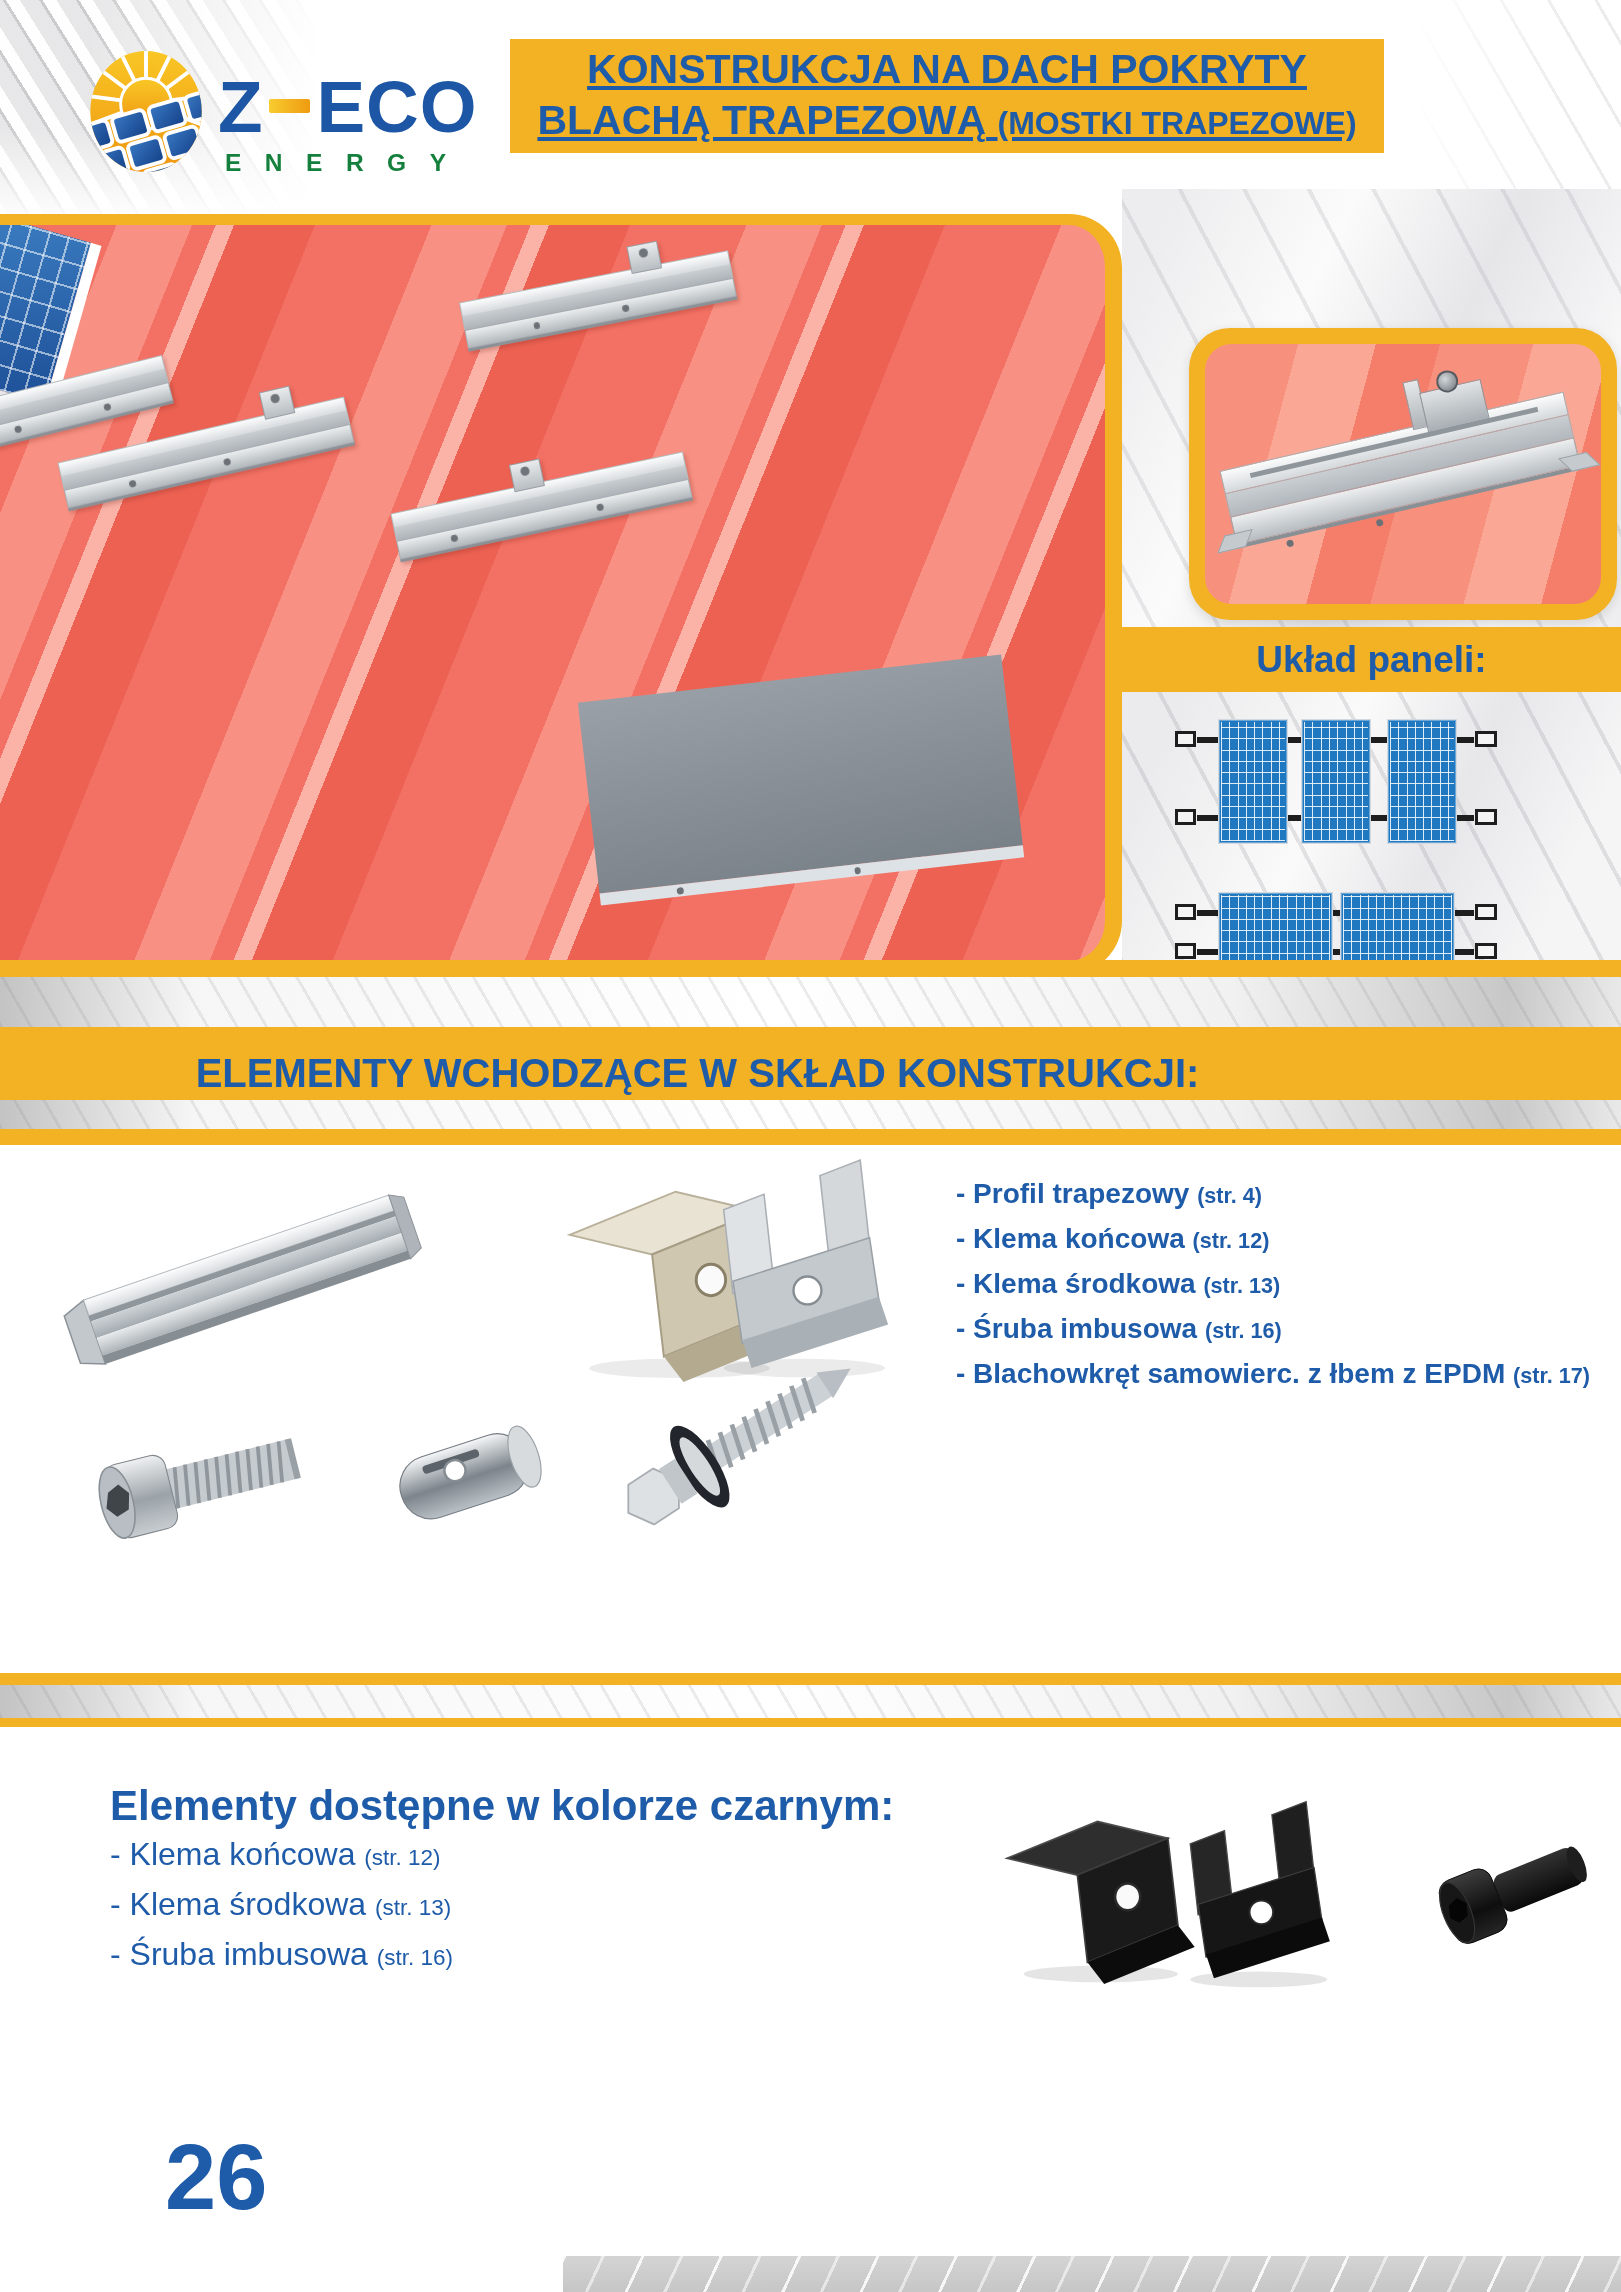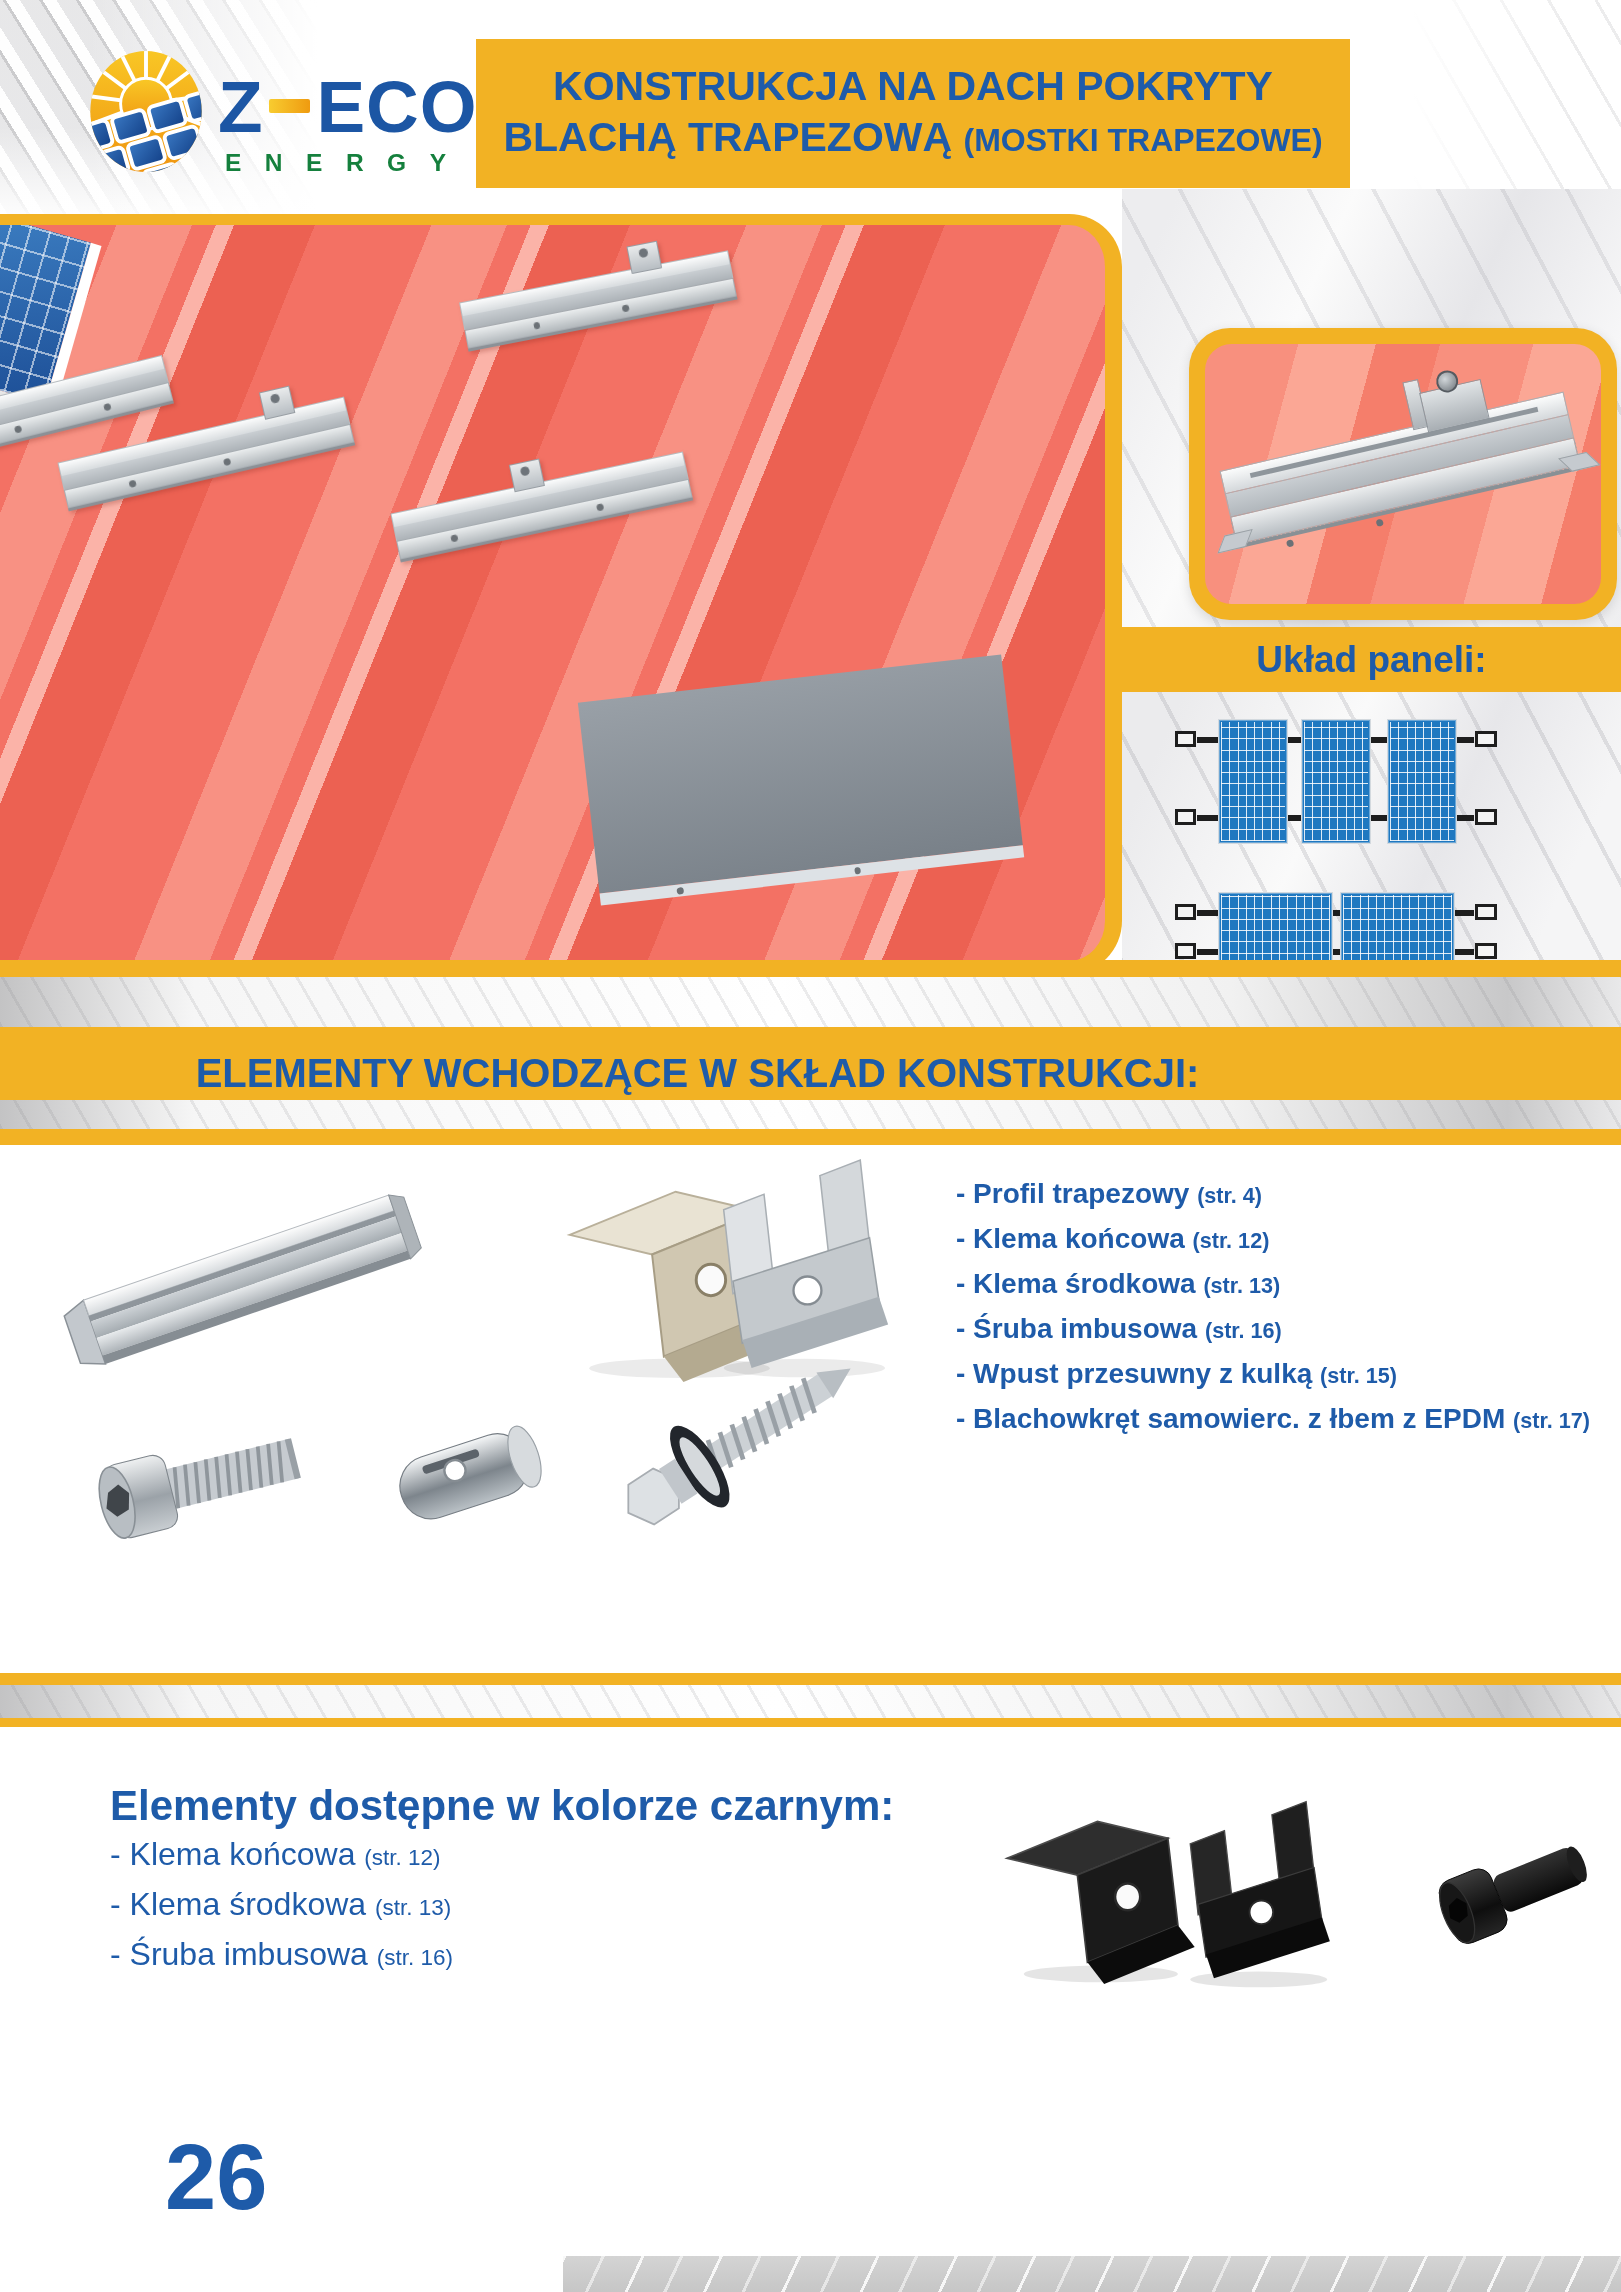--- a/index.html
+++ b/index.html
@@ -37,23 +37,23 @@
       linear-gradient(90deg,#c3c3c4 0%,#f6f6f6 12%,#ffffff 48%,#f1f1f1 76%,#c8c8c9 93%,#e9e9ea 100%);
   }
   .ystrip{left:0; width:1621px; background:#F2B224;}
 
   
   .brand-text{left:218px; top:65px; font-size:73px; font-weight:800; color:#1C56A4; letter-spacing:1px;}
   .brand-dash{display:inline-block; width:41px; height:13.7px; margin:0 5.9px 13.7px 5.9px; vertical-align:middle;
     background:linear-gradient(90deg,#F8CC30,#EF9B10); border-radius:2px;}
   .brand-sub{left:225px; top:149px; font-size:24.5px; font-weight:700; color:#15803d; letter-spacing:23.5px;}
   .title-box{
-    left:476px; top:39px; width:874px; height:149px; background:#F2B224;
+    left:510px; top:39px; width:874px; height:114px; background:#F2B224;
     display:flex; flex-direction:column; justify-content:center; align-items:center;
-    color:#1E5BA9; text-align:center;
+    color:#1E5BA9; text-align:center;text-decoration:underline;
   }
   .title-box .l1{font-size:41px; font-weight:800; line-height:51px;}
   .title-box .l2{font-size:41px; font-weight:800; line-height:51px;}
   .title-box .l2 .suffix{font-size:32px;margin-top:38px;}
 
   
   .hero-img{
     left:0; top:214px; width:1122px; height:760px; box-sizing:border-box;
     border-top:11.8px solid #F2B224; border-right:17.6px solid #F2B224; border-bottom:13.7px solid #F2B224;
     border-radius:0 53px 53px 0; overflow:hidden;
@@ -424,21 +424,20 @@
       <polygon points="14,53 27,33 52,33 65,53 52,73 27,73" fill="#dde1e4" stroke="#a8adb2" stroke-width="1.5"></polygon>
       <rect x="56" y="36" width="16" height="35" fill="#c1c6cb"></rect>
     </svg>
   </div>
 
   <div class="abs comp-list">
     <div class="item"><span>- Profil trapezowy</span> <span class="ref">(str. 4)</span></div>
     <div class="item"><span>- Klema końcowa</span> <span class="ref">(str. 12)</span></div>
     <div class="item"><span>- Klema środkowa</span> <span class="ref">(str. 13)</span></div>
     <div class="item"><span>- Śruba imbusowa</span>  <span class="ref">(str. 16)</span></div>
-    <div class="item"><span>- Wpust przesuwny z kulką</span> <span class="ref">(str. 15)</span></div>
     <div class="item"><span>- Blachowkręt samowierc. z łbem z EPDM</span> <span class="ref">(str. 17)</span></div>
   </div>
 
   <div class="abs ystrip" style="top:1673px; height:11.8px;"></div>
   <div class="abs silverband" style="top:1685px; height:33px;"></div>
   <div class="abs ystrip" style="top:1718px; height:8.8px;"></div>
 
   <div class="abs black-head">Elementy dostępne w kolorze czarnym:</div>
   <div class="abs black-list">
     <div class="item"><span>- Klema końcowa</span> <span class="ref">(str. 12)</span></div>

